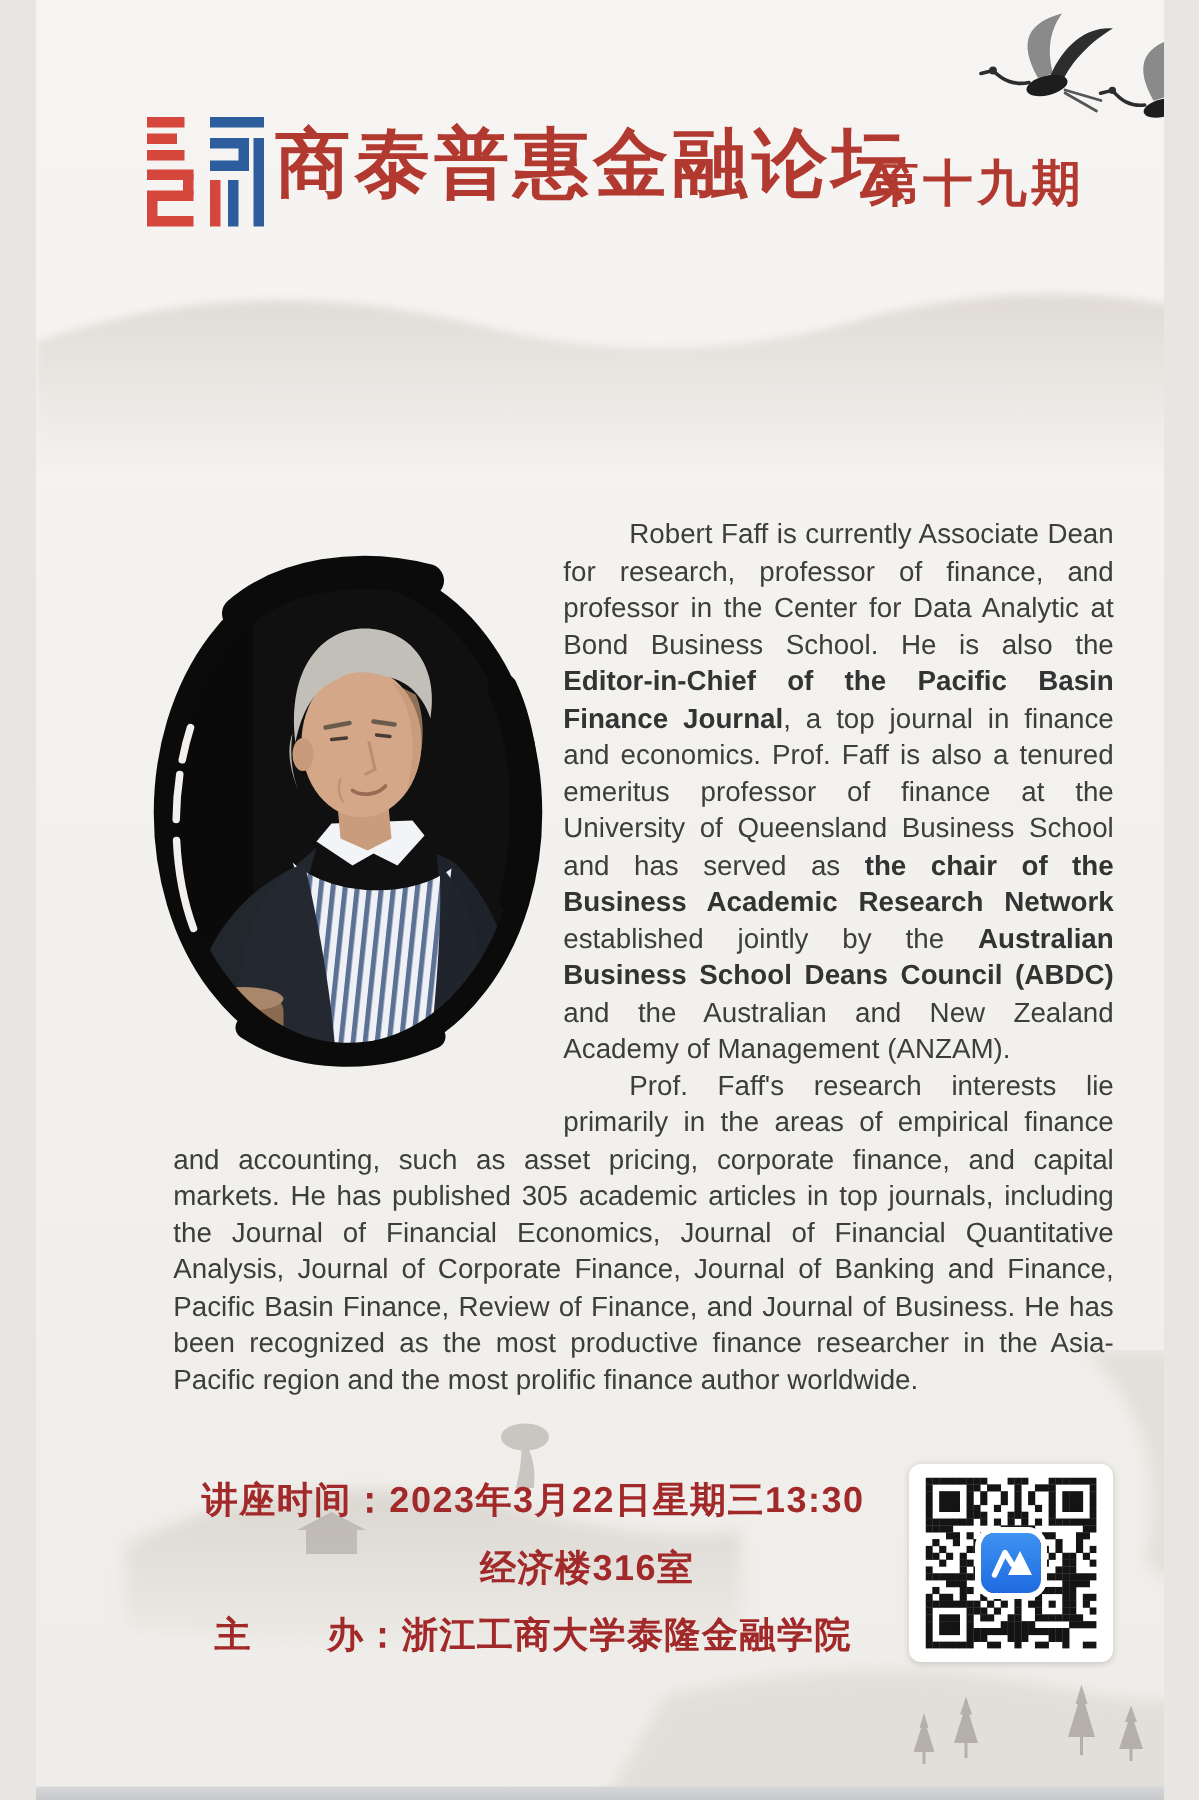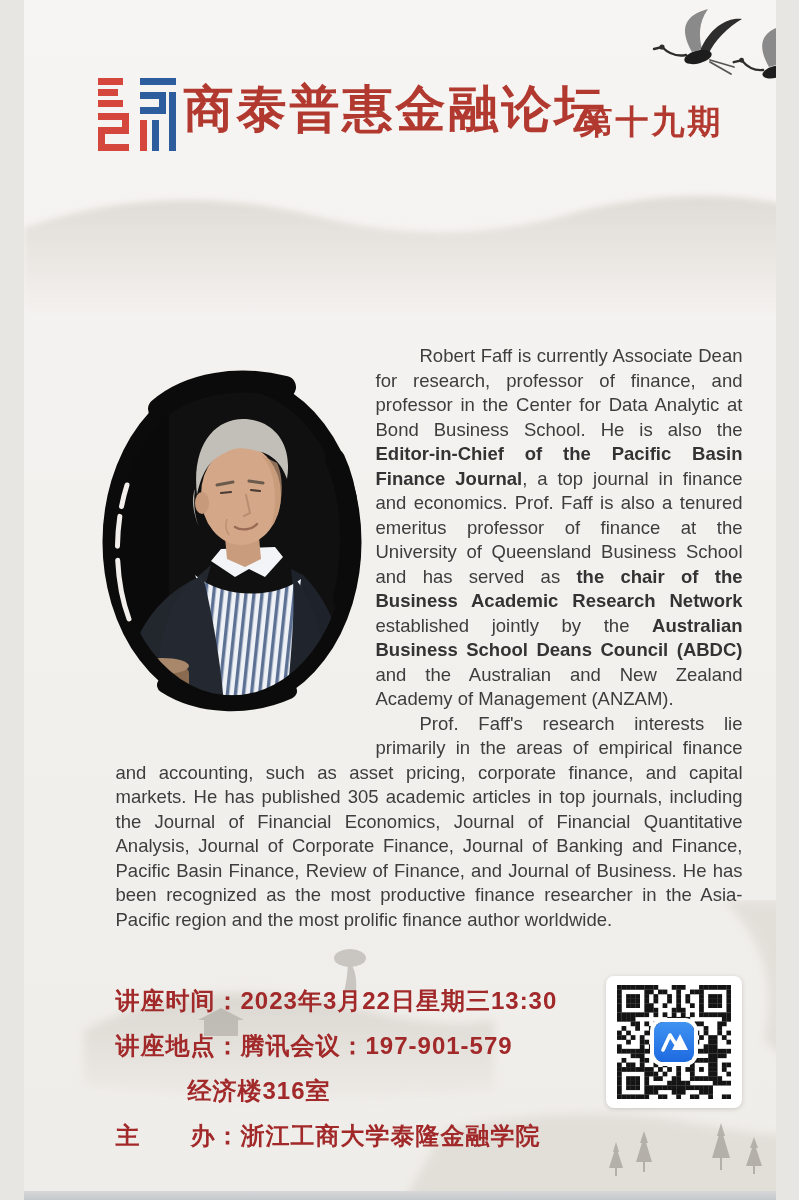--- a/index.html
+++ b/index.html
@@ -32,21 +32,21 @@
   .bio{position:absolute;top:344px;left:92px;width:627px;
        font-size:18.5px;line-height:24.5px;color:var(--body-gray);text-align:justify;}
   .photo-float{float:left;width:260px;height:350px;margin:25px 0 41px 0;position:relative;}
   .photo-art{position:absolute;left:-17px;top:0;width:270px;height:350px;}
   .bio p{margin:0;text-indent:44px;}
   .bio b{font-weight:700;color:#333;}
 
   
   .details{position:absolute;top:978px;left:92px;width:480px;}
   .detail-line{font-weight:700;font-size:24px;line-height:45px;letter-spacing:1px;
-               color:var(--detail-red);white-space:nowrap;}
+               color:var(--detail-red);white-space:nowrap;text-align:center;}
   .detail-line.room{padding-left:72px;}
 
   
   .qr-card{position:absolute;left:582px;top:976px;width:136px;height:132px;
            background:#ffffff;border-radius:8px;box-shadow:0 1px 4px rgba(90,85,80,.25);}
   .qr-svg{position:absolute;left:11px;top:9px;}
   .qr-icon{position:absolute;left:48px;top:46px;width:40px;height:40px;border-radius:9px;
            background:linear-gradient(180deg,#3f93f2,#1e6ae0);box-shadow:0 0 0 4px #fff;}
   .qr-icon svg{position:absolute;left:0;top:0;}
 </style>
@@ -194,21 +194,20 @@
         <path d="M190,322 C150,340 100,338 66,316" fill="none" stroke="#0b0b0b" stroke-width="16" stroke-linecap="round"></path>
         <path d="M30,250 C16,212 14,160 28,116" fill="none" stroke="#f2efec" stroke-width="5" stroke-linecap="round" stroke-dasharray="60 14 30 10"></path>
       </svg>
     </div>
     <p><span>Robert Faff is currently Associate Dean for research, professor of finance, and professor in the Center for Data Analytic at Bond Business School. He is also the </span><b>Editor-in-Chief of the Pacific Basin Finance Journal</b><span>, a top journal in finance and economics. Prof. Faff is also a tenured emeritus professor of finance at the University of Queensland Business School and has served as </span><b>the chair of the Business Academic Research Network</b><span> established jointly by the </span><b>Australian Business School Deans Council (ABDC)</b><span> and the Australian and New Zealand Academy of Management (ANZAM).</span></p>
     <p>Prof. Faff's research interests lie primarily in the areas of empirical finance and accounting, such as asset pricing, corporate finance, and capital markets. He has published 305 academic articles in top journals, including the Journal of Financial Economics, Journal of Financial Quantitative Analysis, Journal of Corporate Finance, Journal of Banking and Finance, Pacific Basin Finance, Review of Finance, and Journal of Business. He has been recognized as the most productive finance researcher in the Asia-Pacific region and the most prolific finance author worldwide.</p>
   </div>
 
   <div class="details">
     <div class="detail-line"><span>讲座时间：</span><span>2023年3月22日星期三13:30</span></div>
-    <div class="detail-line"><span>讲座地点：</span><span>腾讯会议：197-901-579</span></div>
     <div class="detail-line room"><span>经济楼316室</span></div>
     <div class="detail-line"><span>主　　办：</span><span>浙江工商大学泰隆金融学院</span></div>
   </div>
 
   <div class="qr-card">
     <svg id="qr" class="qr-svg" width="114" height="114" viewBox="0 0 114 114">
         <rect x="0" y="0" width="4.76" height="4.76" fill="#141414"></rect>
         <rect x="4.56" y="0" width="4.76" height="4.76" fill="#141414"></rect>
         <rect x="9.12" y="0" width="4.76" height="4.76" fill="#141414"></rect>
         <rect x="13.68" y="0" width="4.76" height="4.76" fill="#141414"></rect>

